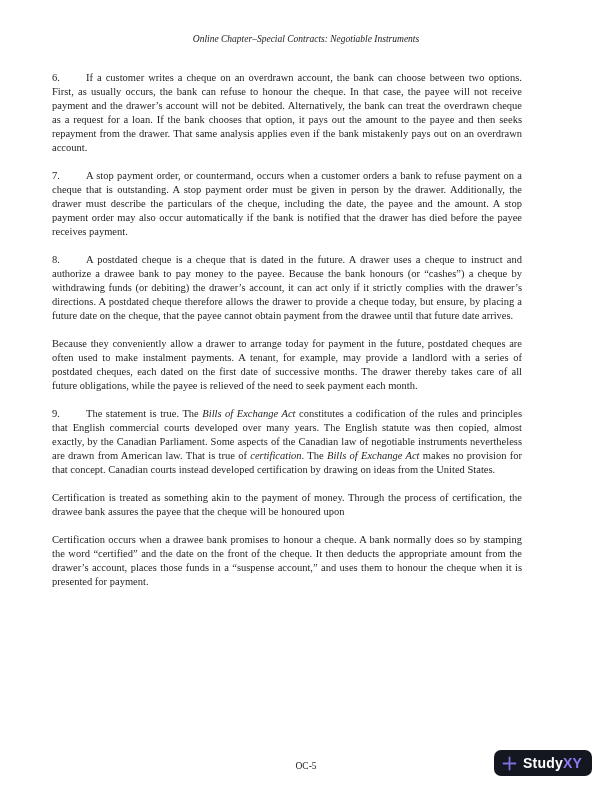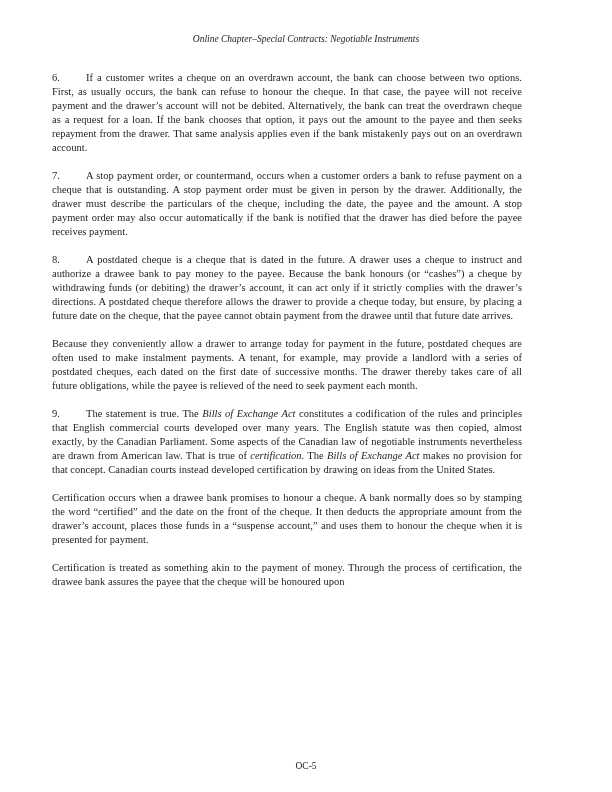--- a/index.html
+++ b/index.html
@@ -70,20 +70,31 @@
 <div class="page">
 
   <div class="running-header">Online Chapter–Special Contracts: Negotiable Instruments</div>
 
   <div class="doc-body">
       <p class="para"><span class="pnum">6.</span><span>If a customer writes a cheque on an overdrawn account, the bank can choose between two options. First, as usually occurs, the bank can refuse to honour the cheque. In that case, the payee will not receive payment and the drawer’s account will not be debited. Alternatively, the bank can treat the overdrawn cheque as a request for a loan. If the bank chooses that option, it pays out the amount to the payee and then seeks repayment from the drawer. That same analysis applies even if the bank mistakenly pays out on an overdrawn account.</span></p>
       <p class="para"><span class="pnum">7.</span><span>A stop payment order, or countermand, occurs when a customer orders a bank to refuse payment on a cheque that is outstanding. A stop payment order must be given in person by the drawer. Additionally, the drawer must describe the particulars of the cheque, including the date, the payee and the amount. A stop payment order may also occur automatically if the bank is notified that the drawer has died before the payee receives payment.</span></p>
       <p class="para"><span class="pnum">8.</span><span>A postdated cheque is a cheque that is dated in the future. A drawer uses a cheque to instruct and authorize a drawee bank to pay money to the payee. Because the bank honours (or “cashes”) a cheque by withdrawing funds (or debiting) the drawer’s account, it can act only if it strictly complies with the drawer’s directions. A postdated cheque therefore allows the drawer to provide a cheque today, but ensure, by placing a future date on the cheque, that the payee cannot obtain payment from the drawee until that future date arrives.</span></p>
       <p class="para"><span>Because they conveniently allow a drawer to arrange today for payment in the future, postdated cheques are often used to make instalment payments. A tenant, for example, may provide a landlord with a series of postdated cheques, each dated on the first date of successive months. The drawer thereby takes care of all future obligations, while the payee is relieved of the need to seek payment each month.</span></p>
       <p class="para"><span class="pnum">9.</span><span>The statement is true. The </span><i>Bills of Exchange Act</i><span> constitutes a codification of the rules and principles that English commercial courts developed over many years. The English statute was then copied, almost exactly, by the Canadian Parliament. Some aspects of the Canadian law of negotiable instruments nevertheless are drawn from American law. That is true of </span><i>certification</i><span>. The </span><i>Bills of Exchange Act</i><span> makes no provision for that concept. Canadian courts instead developed certification by drawing on ideas from the United States.</span></p>
+      <p class="para"><span>Certification is treated as something akin to the payment of money. Through the process of certification, the drawee bank assures the payee that the cheque will be honoured upon</span></p>
       <p class="para"><span>Certification occurs when a drawee bank promises to honour a cheque. A bank normally does so by stamping the word “certified” and the date on the front of the cheque. It then deducts the appropriate amount from the drawer’s account, places those funds in a “suspense account,” and uses them to honour the cheque when it is presented for payment.</span></p>
-      <p class="para"><span>Certification is treated as something akin to the payment of money. Through the process of certification, the drawee bank assures the payee that the cheque will be honoured upon</span></p>
     </div>
 
   <div class="page-footer">OC-5</div>
 
+  <div class="brand-badge">
+    <span class="plus">
+      <svg width="15" height="15" viewBox="0 0 15 15" aria-hidden="true">
+        <line x1="7.5" y1="1.5" x2="7.5" y2="13.5" stroke="#7d6ee0" stroke-width="1.8" stroke-linecap="round"></line>
+        <line x1="1.5" y1="7.5" x2="13.5" y2="7.5" stroke="#7d6ee0" stroke-width="1.8" stroke-linecap="round"></line>
+      </svg>
+    </span>
+    <span>
+      <span class="brand-primary">Study</span><span class="brand-accent">XY</span>
+    </span>
+  </div>
 
 </div>
 
 </body></html>

